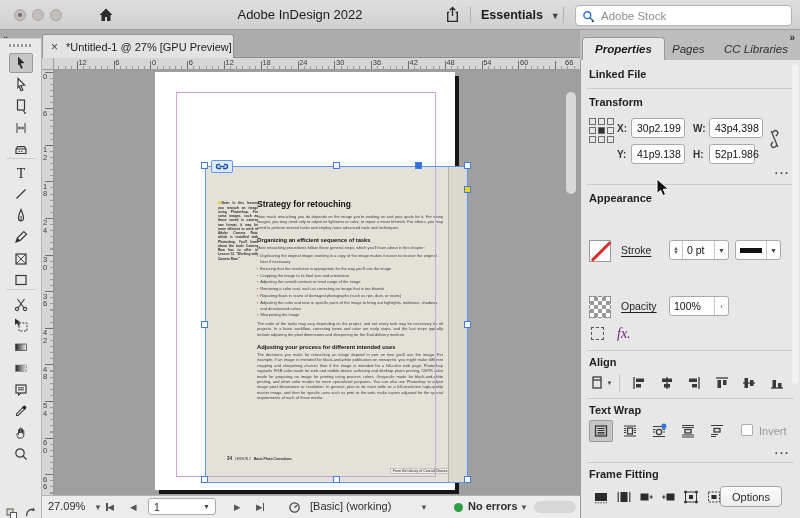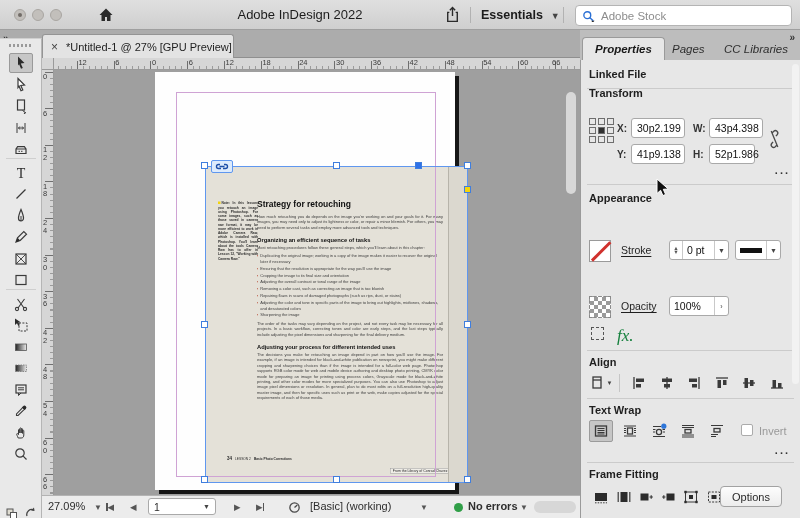--- a/index.html
+++ b/index.html
@@ -132,21 +132,21 @@
   .refgrid span{border:1px solid #6e6e6e;background:#e7e7e7;}
   .refgrid span.c{background:#303030;}
   .moredots{position:absolute;right:10px;font-size:11px;font-weight:bold;letter-spacing:2px;color:#333;}
   .checker{position:absolute;left:0;top:0;width:22px;height:22px;border:1px dashed #8a8a8a;
     background:repeating-conic-gradient(#9a9a9a 0 25%,#fff 0 50%);background-size:8px 8px;}
   .icon16{width:18px;height:18px;display:inline-flex;align-items:center;justify-content:center;}
   .icon16 svg{width:16px;height:16px;stroke:#3a3a3a;fill:none;stroke-width:1.3;}
   .irow-item{position:absolute;top:0;width:24px;height:22px;display:flex;align-items:center;justify-content:center;}
   .irow-item.selected{background:#c6c6c6;border:1px solid #9b9b9b;border-radius:2px;}
   .vdiv{position:absolute;top:2px;width:1px;height:18px;background:#c6c6c6;}
-  .fx{font-size:17px;font-style:italic;font-family:"Liberation Serif",serif;color:#15803d;}
+  .fx{font-size:14px;font-style:italic;font-family:"Liberation Serif",serif;color:#701a75;}
   .dotsq{width:13px;height:13px;border:1px dashed #555;}
   .cbx{position:absolute;width:12px;height:12px;border:1px solid #ababab;background:#fff;border-radius:2px;}
   .options-btn{position:absolute;right:10px;top:0;width:62px;height:21px;border:1px solid #a2a2a2;
     border-radius:4px;background:linear-gradient(#fdfdfd,#ececec);font-size:11px;color:#2a2a2a;
     display:flex;align-items:center;justify-content:center;}
   .panel-thumb{position:absolute;right:1px;top:34px;width:7px;height:320px;border-radius:4px;background:#f2f2f2;}
 
   
   .statusbar{position:absolute;left:42px;top:495px;width:538px;height:23px;background:#ececec;
     border-top:1px solid #b3b3b3;font-size:11px;color:#2e2e2e;}
@@ -356,21 +356,21 @@
         <span class="num" style="left: 134.8px;">6</span>
         <span class="num" style="left: 171.6px;">12</span>
         <span class="num" style="left: 208.4px;">18</span>
         <span class="num" style="left: 245.2px;">24</span>
         <span class="num" style="left: 282px;">30</span>
         <span class="num" style="left: 318.8px;">36</span>
         <span class="num" style="left: 355.6px;">42</span>
         <span class="num" style="left: 392.4px;">48</span>
         <span class="num" style="left: 429.2px;">54</span>
         <span class="num" style="left: 466px;">60</span>
-        <span class="num" style="left: 498px; text-align: center;">66</span>
+        <span class="num" style="left: 511px; text-align: center;">66</span>
       </div>
     <div class="ruler-v" id="rulerV">
       <div class="tk minor"></div>
         <div class="tk major"></div>
     <span class="num" style="top: 3px;">0</span>
         <span class="num" style="top: 39.6px;">6</span>
         <span class="num" style="top: 76.2px;">1
 2</span>
         <span class="num" style="top: 112.8px;">1
 8</span>
@@ -478,21 +478,21 @@
       <span class="ptab active" style="left:2px">Properties</span>
       <span class="ptab" style="left:80px">Pages</span>
       <span class="ptab" style="left:132px">CC Libraries</span>
       <span class="collapse" style="right:6px;top:2px;position:absolute">»</span>
     </div>
     <div class="panel-body">
 
       <div class="sect-title" style="top:8px">Linked File</div>
       <div class="pdiv" style="top:28px"></div>
 
-      <div class="sect-title" style="top:27px">Transform</div>
+      <div class="sect-title" style="top:36px">Transform</div>
       <div class="refgrid" style="top:58px">
         <span></span>
           <span></span>
           <span></span>
           <span></span>
           <span class="c"></span>
           <span></span>
           <span></span>
           <span></span>
           <span></span>

